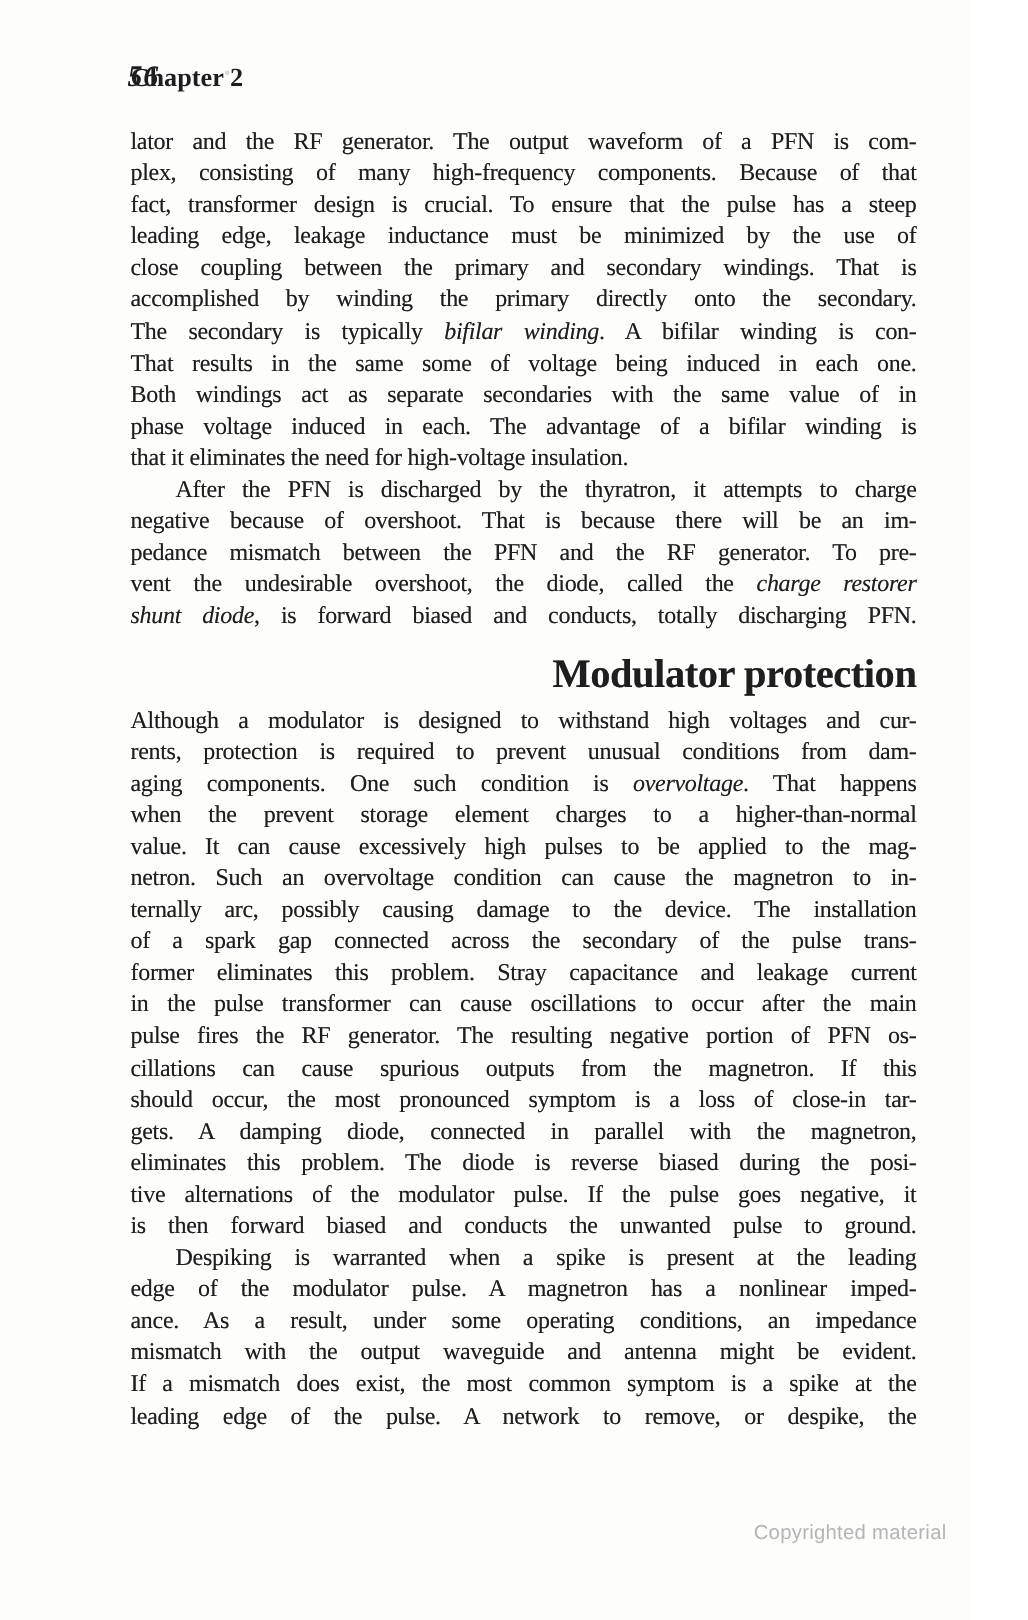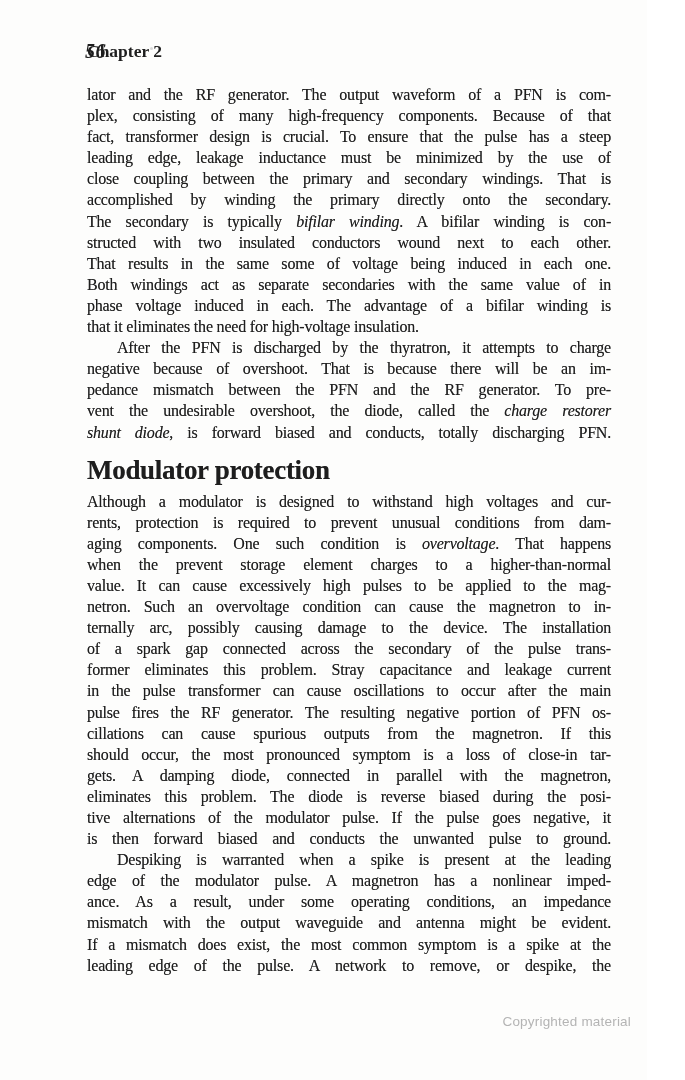--- a/index.html
+++ b/index.html
@@ -70,21 +70,21 @@
     white-space: normal;
     text-shadow: 0 0 0.4px rgba(20,20,20,0.55);
   }
   .ln--end { text-align-last: left; }
   .ln--indent { padding-left: 30px; }
   .ln i { font-style: italic; }
   .section-heading {
     height: 30px;
     line-height: 30px;
     margin: 12px 0 6px 0;
-    text-align: left;
+    text-align: right;
     font-size: 27px;
     font-weight: bold;
     letter-spacing: -0.3px;
     text-shadow: 0 0 0.4px rgba(20,20,20,0.55);
   }
   .watermark {
     position: absolute;
     top: 1014px;
     right: 16px;
     font-family: "Liberation Sans", "DejaVu Sans", sans-serif;
@@ -107,21 +107,20 @@
   <div class="text-block">
 
     <div class="para">
       <div class="ln">lator and the RF generator. The output waveform of a PFN is com-</div>
       <div class="ln">plex, consisting of many high-frequency components. Because of that</div>
       <div class="ln">fact, transformer design is crucial. To ensure that the pulse has a steep</div>
       <div class="ln">leading edge, leakage inductance must be minimized by the use of</div>
       <div class="ln">close coupling between the primary and secondary windings. That is</div>
       <div class="ln">accomplished by winding the primary directly onto the secondary.</div>
       <div class="ln"><span>The secondary is typically </span><i>bifilar winding</i><span>. A bifilar winding is con-</span></div>
-      <div class="ln">structed with two insulated conductors wound next to each other.</div>
       <div class="ln">That results in the same some of voltage being induced in each one.</div>
       <div class="ln">Both windings act as separate secondaries with the same value of in</div>
       <div class="ln">phase voltage induced in each. The advantage of a bifilar winding is</div>
       <div class="ln ln--end">that it eliminates the need for high-voltage insulation.</div>
     </div>
 
     <div class="para">
       <div class="ln ln--indent">After the PFN is discharged by the thyratron, it attempts to charge</div>
       <div class="ln">negative because of overshoot. That is because there will be an im-</div>
       <div class="ln">pedance mismatch between the PFN and the RF generator. To pre-</div>

